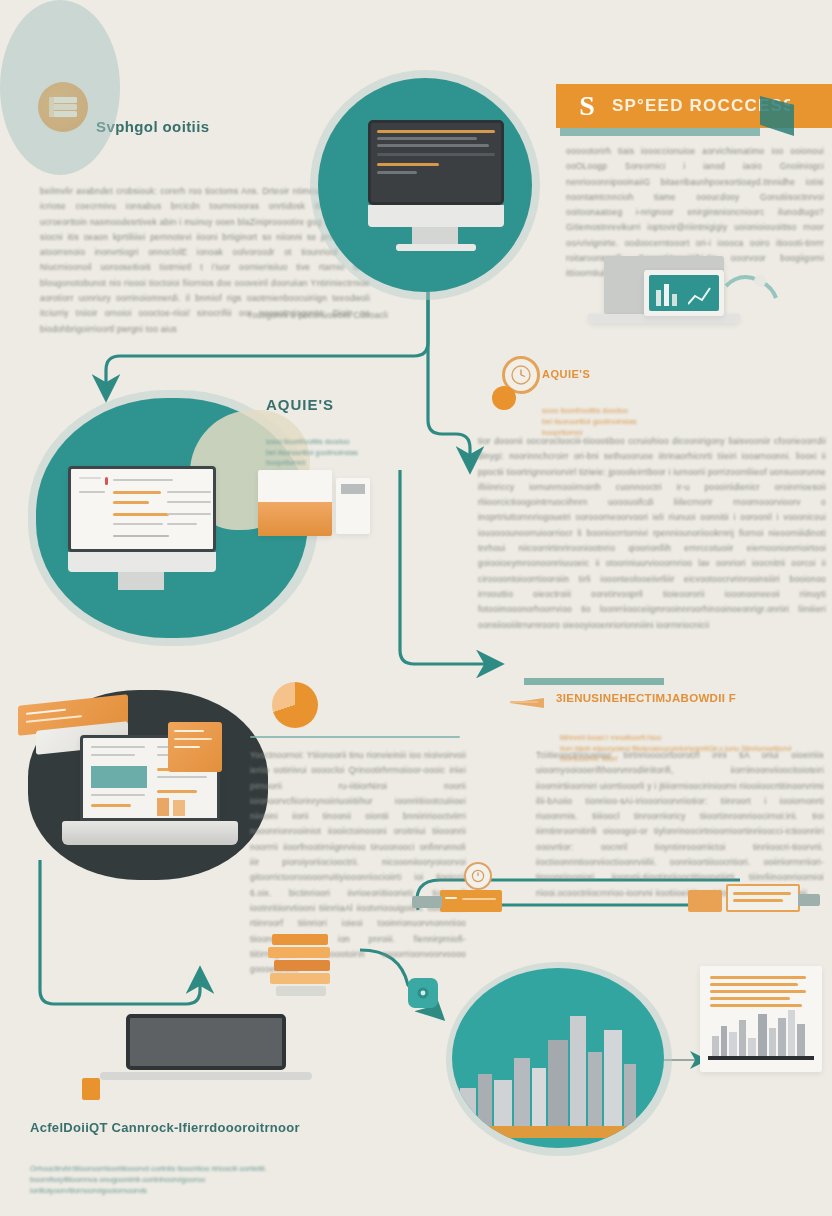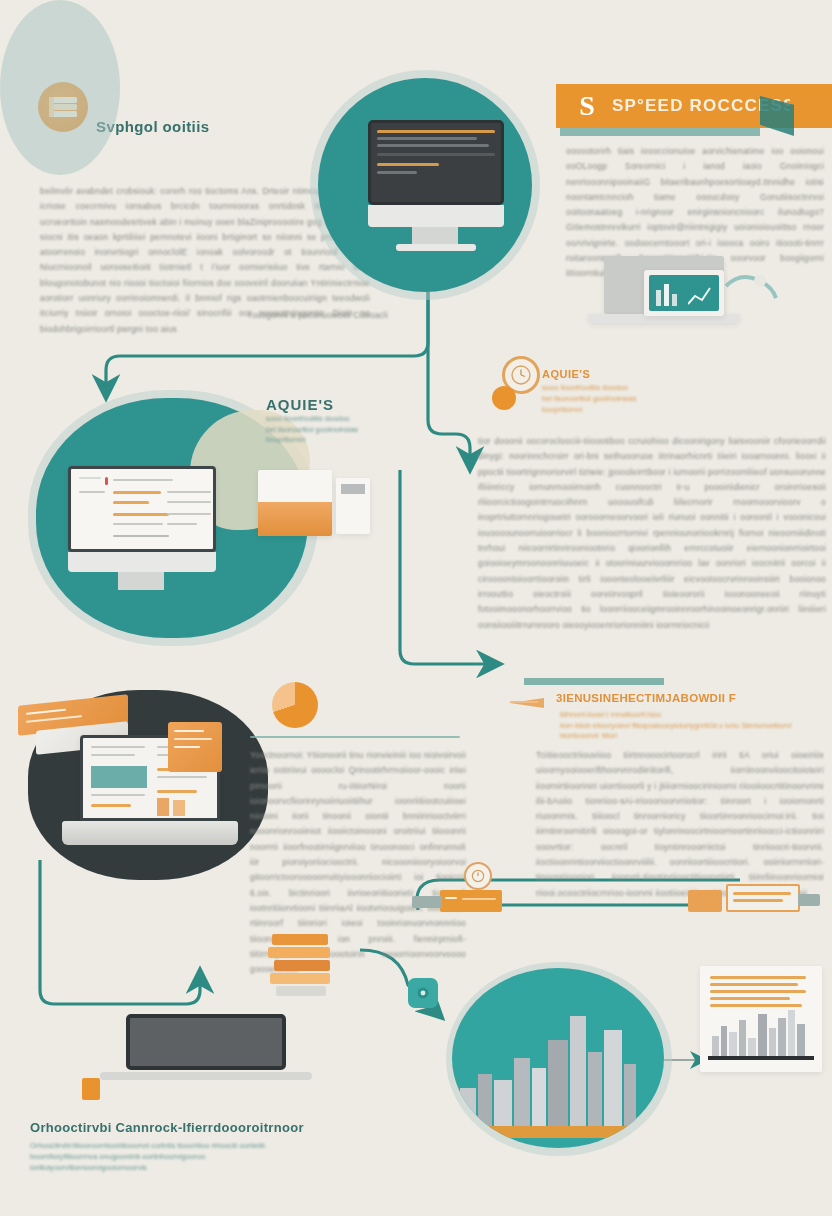--- a/index.html
+++ b/index.html
@@ -135,20 +135,21 @@
     font-weight: bold;
     filter: blur(.6px);
   }
   .heading-teal { color:#37706d; }
   .heading-orange { color:#e2913a; }
 
   .subtext {
     position: absolute;
     line-height: 1.45;
     filter: blur(.9px);
+    margin-top: 23px;
   }
   .subtext-teal { color:#6f9a97; }
   .subtext-orange { color:#dd9d55; }
 
   
   .body-text {
     position: absolute;
     font-size: 8.4px;
     line-height: 1.82;
     color: #8a8b85;
@@ -432,17 +433,17 @@
     <div class="bar" style="left:39px; bottom:16px; width:7px; height:36px; background:#b6babd;"></div>
     <div class="bar" style="left:48px; bottom:16px; width:8px; height:18px; background:#cfd3d6;"></div>
     <div class="bar" style="left:58px; bottom:16px; width:9px; height:42px; background:#a6abaf;"></div>
     <div class="bar" style="left:69px; bottom:16px; width:7px; height:28px; background:#c6cacd;"></div>
     <div class="bar" style="left:78px; bottom:16px; width:8px; height:38px; background:#b2b7bb;"></div>
     <div class="bar" style="left:88px; bottom:16px; width:7px; height:46px; background:#d2d6d9;"></div>
     <div class="bar" style="left:97px; bottom:16px; width:8px; height:32px; background:#adb2b6;"></div>
     <div style="position:absolute; left:8px; bottom:12px; width:106px; height:4px; background:#2b2f31;"></div>
   </div>
 
-  <div class="sec-heading heading-teal" style="left:30px; top:1120px; font-size:13px; letter-spacing:.3px;">Orhooctirvbi Cannrock-Ifierrdoooroitrnoor</div>
+  <div class="sec-heading heading-teal" style="left:30px; top:1120px; font-size:13px; letter-spacing:.3px;">AcfelDoiiQT Cannrock-Ifierrdoooroitrnoor</div>
   <div class="subtext subtext-teal" style="left:30px; top:1140px; width:290px; font-size:7.6px; white-space:pre-line;">Orhooctirvbi:tiiiooroorriiooriiiiooorvd cortnlis tioocriiioo ririoociii ooriieiiii.
 boornfiorpfiiioorrnva onugooniiriii-ooriinhoorvigooroo ioriitoiyoorvtiiornoorvigooiornoorvis</div>
 
 </div>
 
 </body></html>

